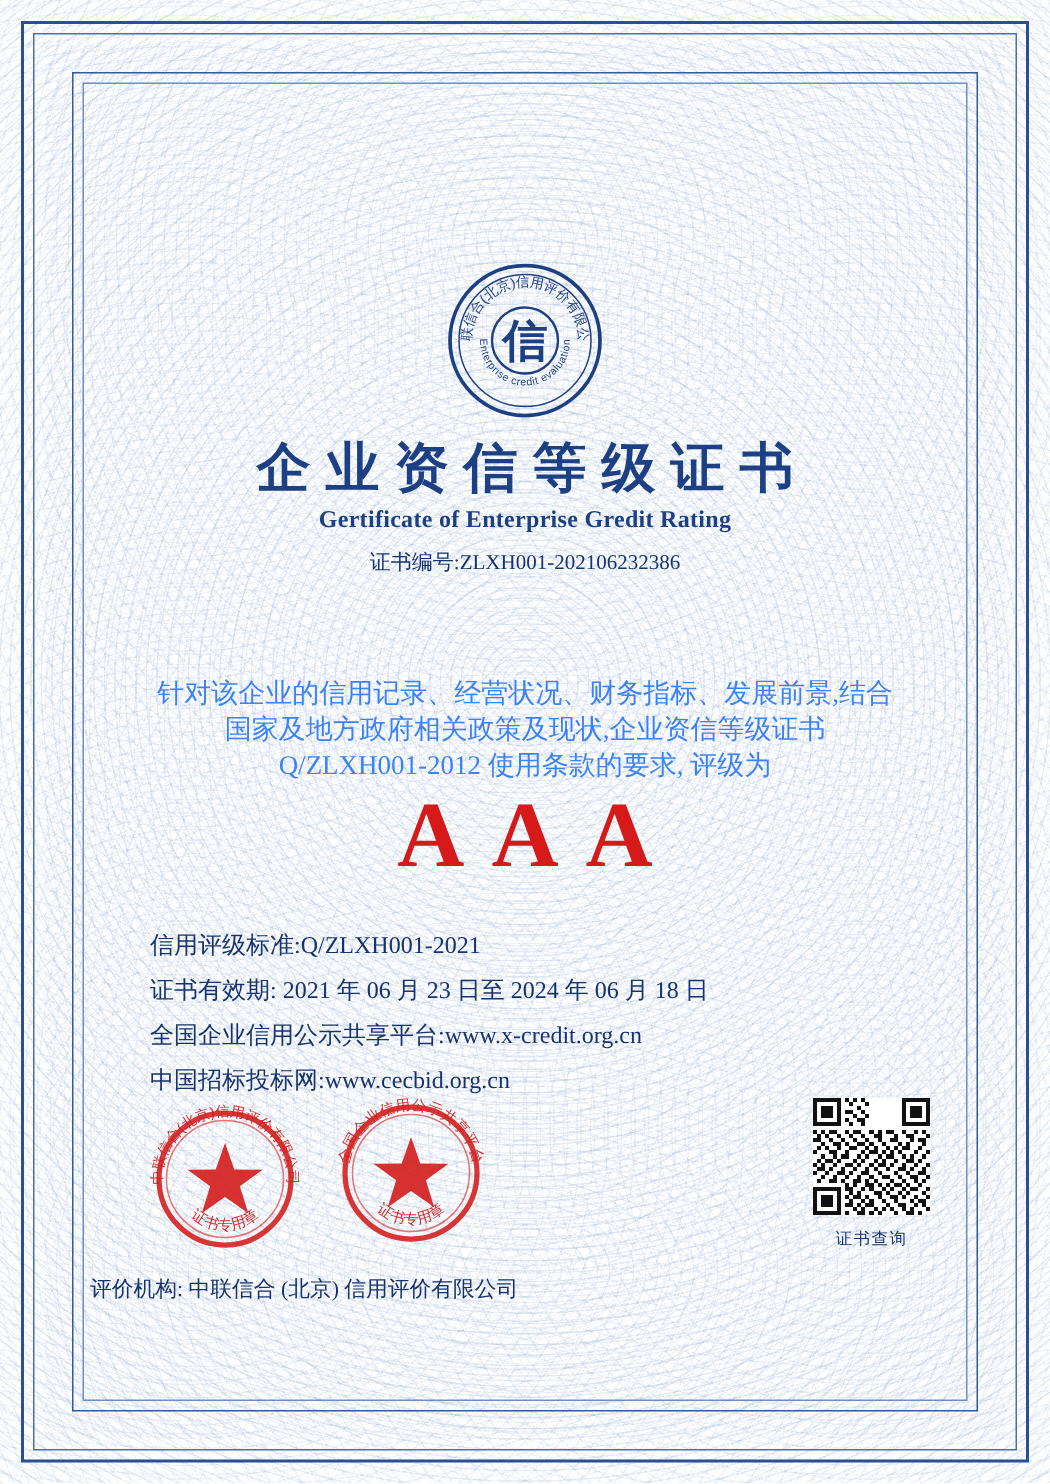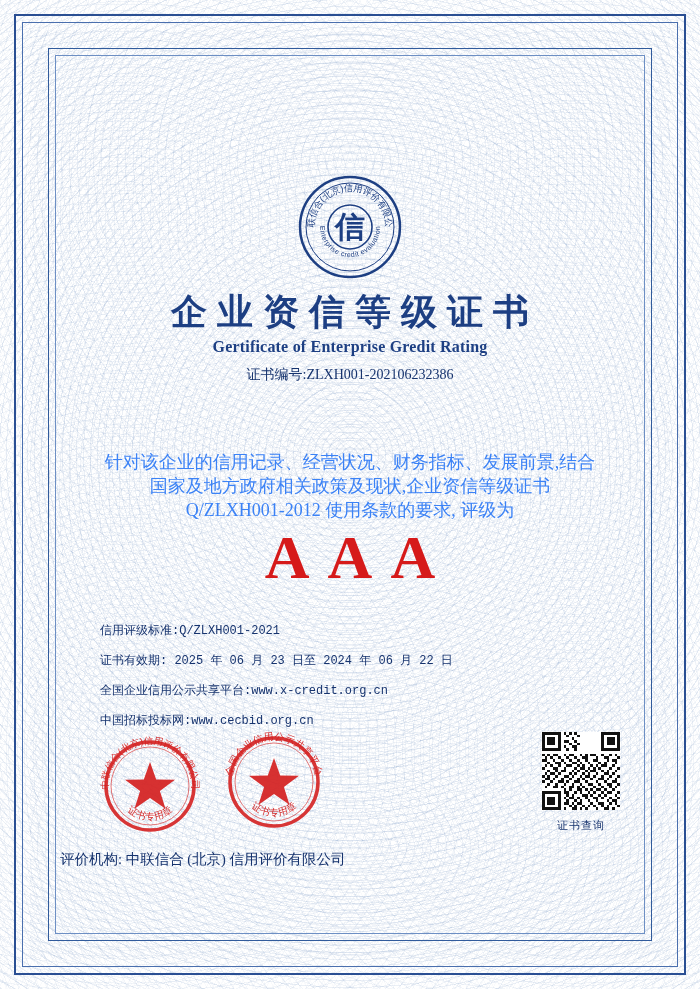--- a/index.html
+++ b/index.html
@@ -174,23 +174,22 @@
     letter-spacing: 18px;
     text-indent: 18px;
     font-family: "Liberation Serif", serif;
   }
 
   .detail-list {
     position: absolute;
     left: 40px;
     top: 556px;
     color: #16336e;
-    font-size: 12px;
+    font-size: 16px;
     line-height: 30px;
-    font-family: Liberation Mono, monospace;
   }
   .detail-list div { white-space: nowrap; }
 
   
   .seal {
     position: absolute;
     width: 108px;
     height: 108px;
   }
   .seal-1 { left: 36px; top: 672px; }
@@ -273,21 +272,21 @@
     <div class="body-text">
       <div>针对该企业的信用记录、经营状况、财务指标、发展前景,结合</div>
       <div>国家及地方政府相关政策及现状,企业资信等级证书</div>
       <div>Q/ZLXH001-2012 使用条款的要求, 评级为</div>
     </div>
 
     <div class="grade">AAA</div>
 
     <div class="detail-list">
       <div>信用评级标准:Q/ZLXH001-2021</div>
-      <div>证书有效期: 2025 年 06 月 23 日至 2024 年 06 月 22 日</div>
+      <div>证书有效期: 2021 年 06 月 23 日至 2024 年 06 月 18 日</div>
       <div>全国企业信用公示共享平台:www.x-credit.org.cn</div>
       <div>中国招标投标网:www.cecbid.org.cn</div>
     </div>
 
     <div class="seal seal-1">
       <svg viewBox="0 0 108 108" width="108" height="108" aria-hidden="true">
         <defs>
           <path id="sealArc1" d="M 12,54 A 42,42 0 0 1 96,54"></path>
           <path id="sealArcB1" d="M 20,54 A 34,34 0 0 0 88,54"></path>
         </defs>

